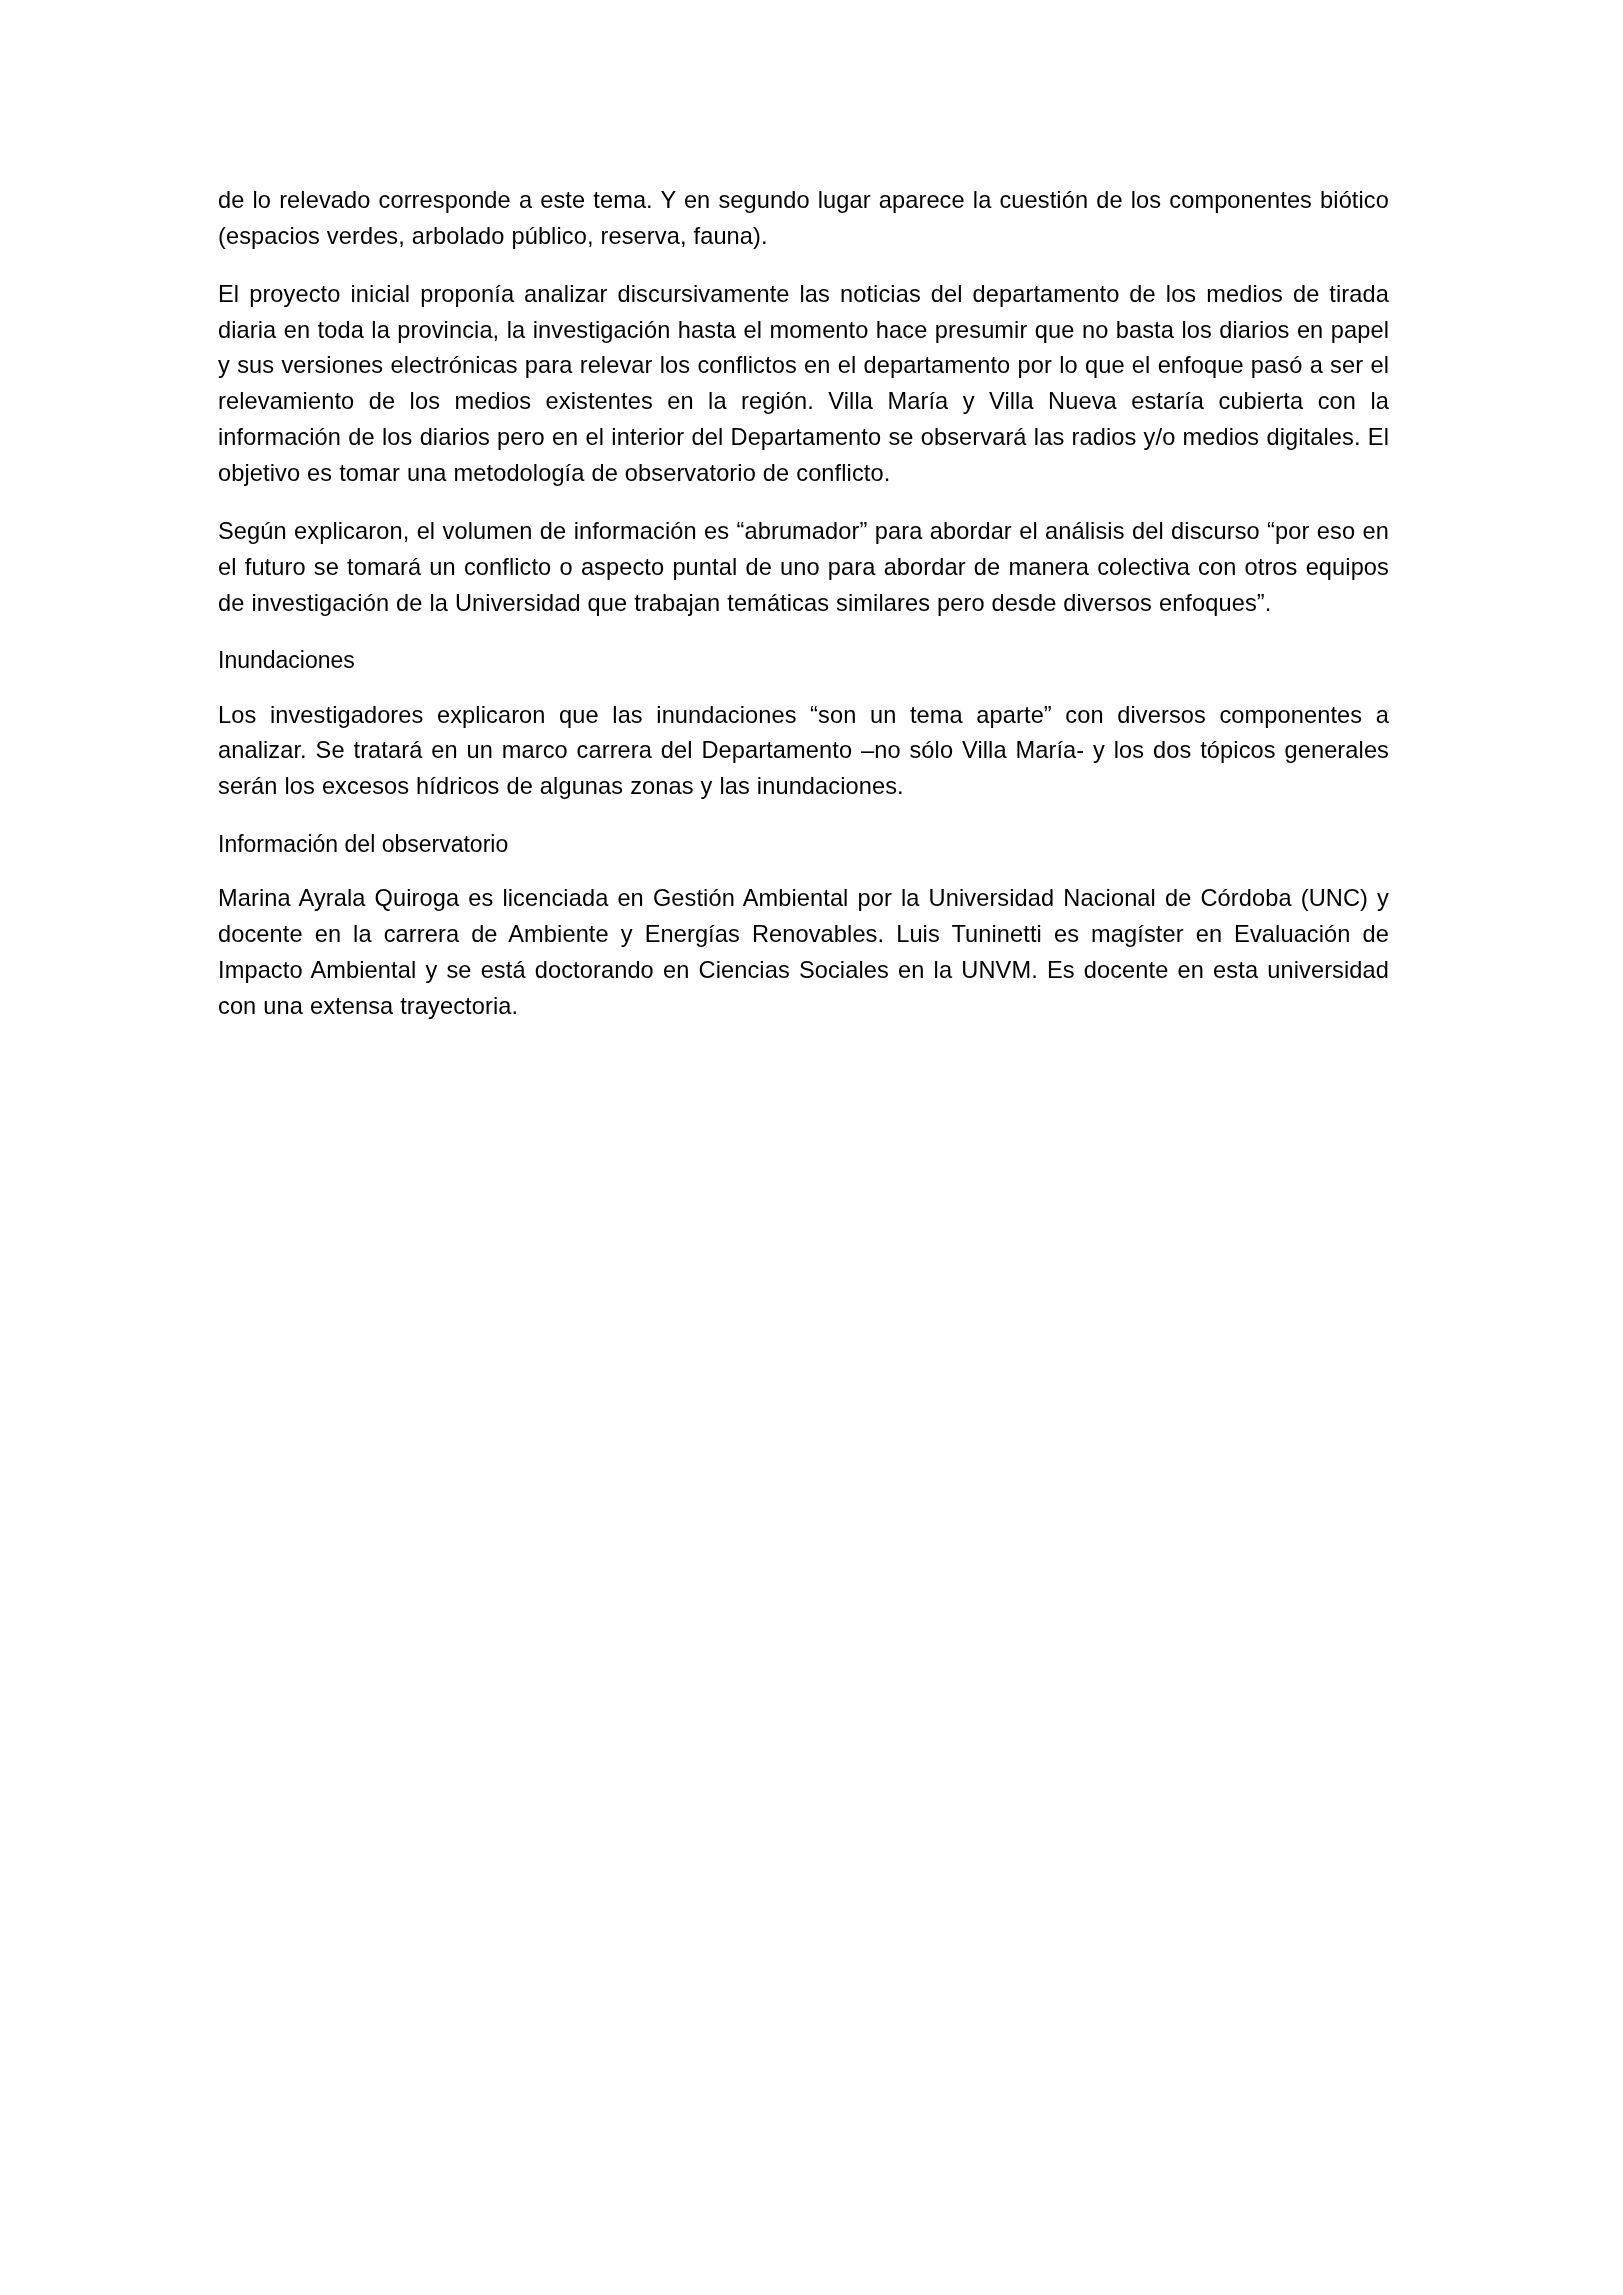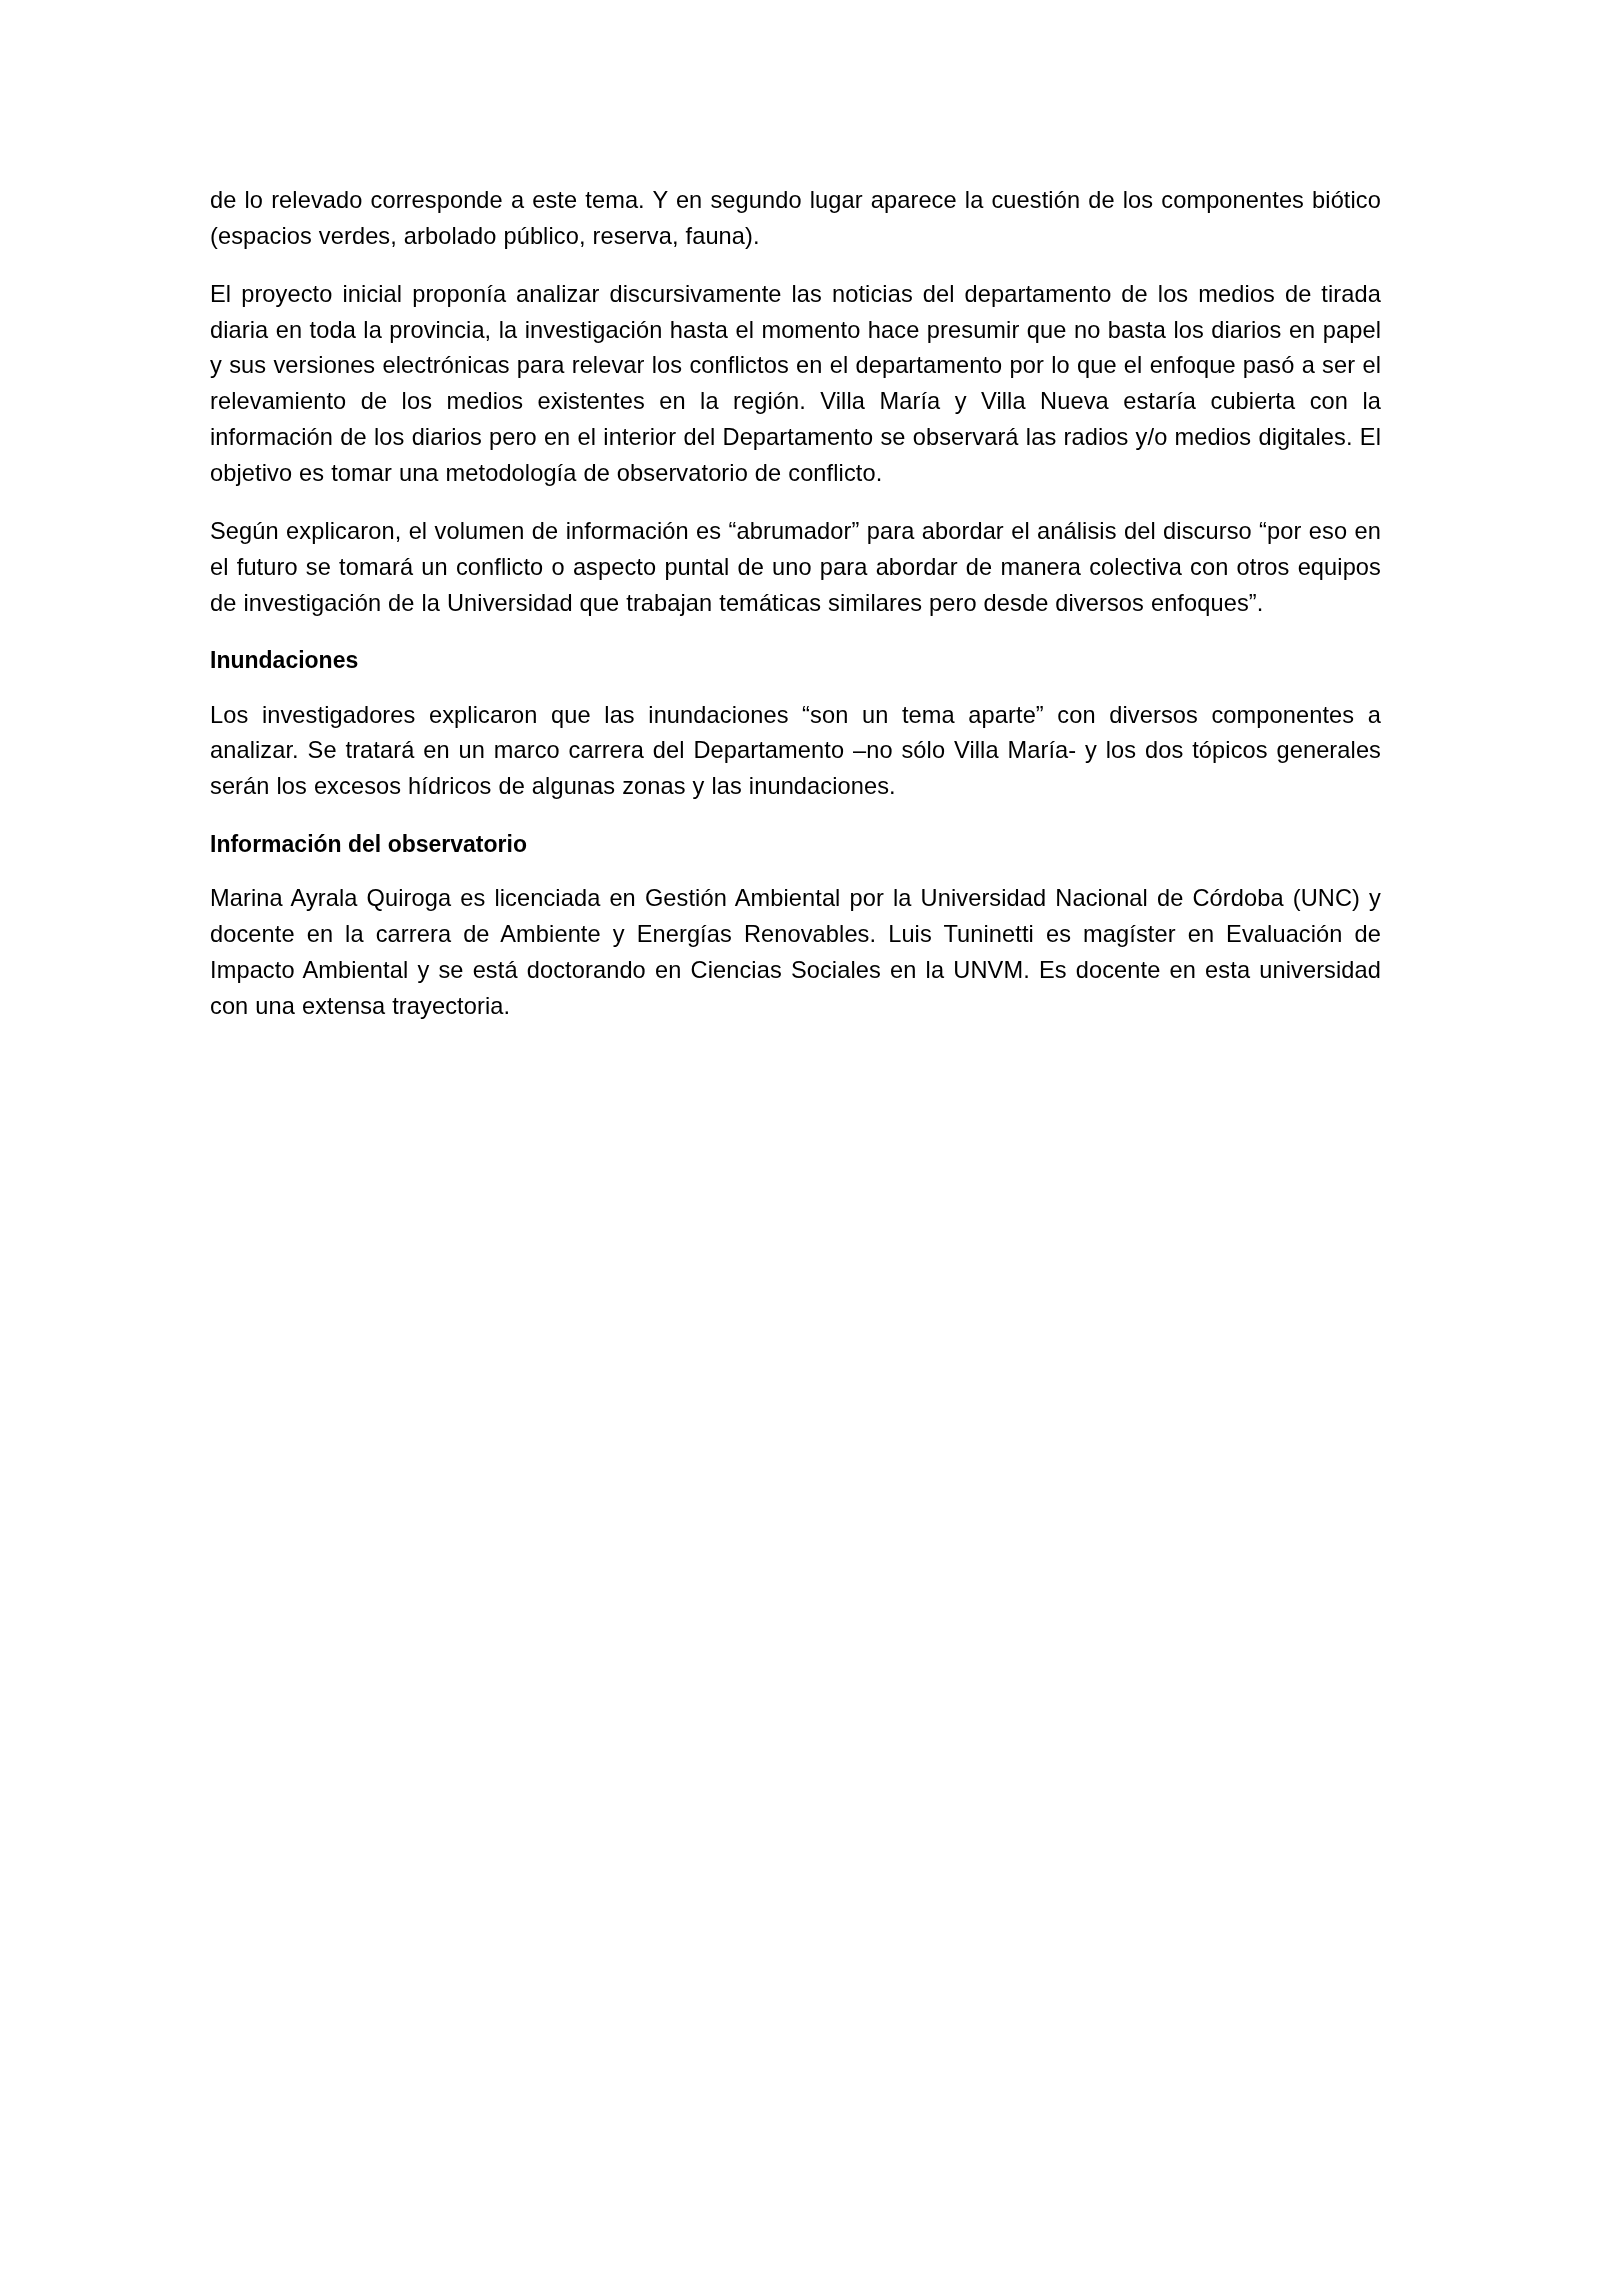--- a/index.html
+++ b/index.html
@@ -14,36 +14,36 @@
   .page {
     width: 1623px;
     height: 2295px;
     background: #ffffff;
     box-sizing: border-box;
     position: relative;
     overflow: hidden;
   }
   .content {
     position: absolute;
-    left: 210px;
+    left: 218px;
     top: 183px;
     width: 1171px;
   }
   p.para {
     font-size: 23.6px;
     line-height: 1.52;
     text-align: justify;
     text-justify: inter-word;
     margin: 0 0 22px 0;
     letter-spacing: 0.1px;
     word-spacing: 0.3px;
   }
   h2.heading {
     font-size: 23px;
-    font-weight: bold;
+    font-weight: normal;
     line-height: 1.5;
     margin: 0 0 19.6px 0;
     text-align: left;
   }
   p.para.last {
     margin-bottom: 16px;
   }
 </style>
 </head>
 <body>

